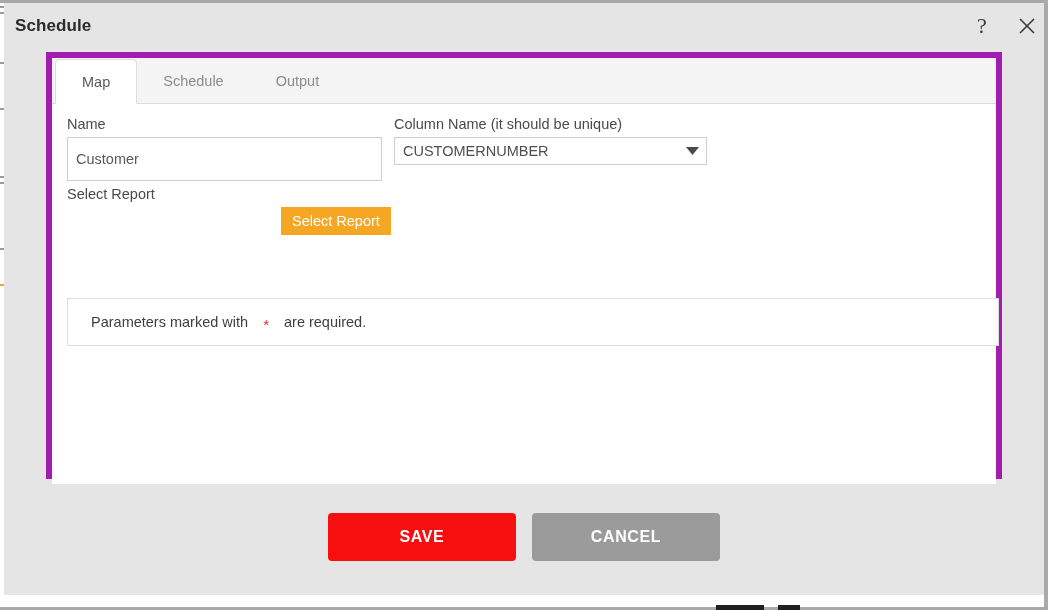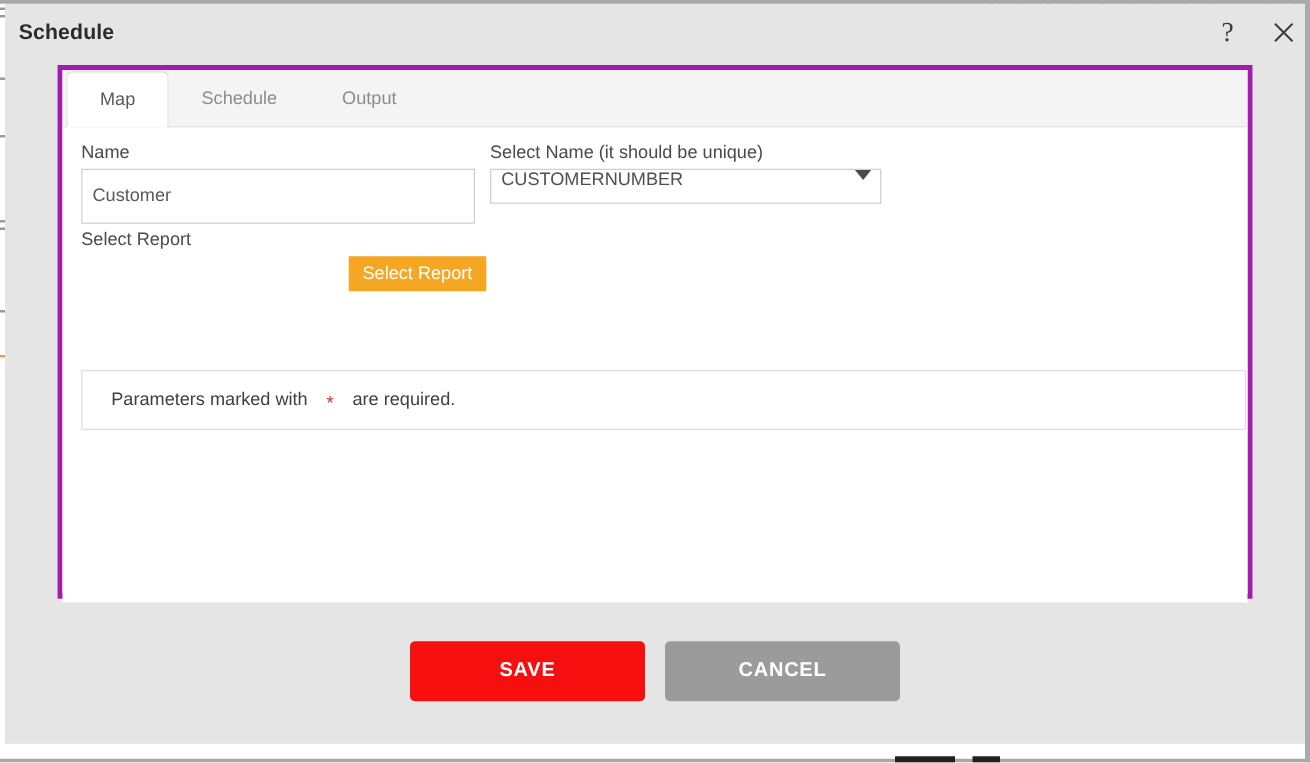--- a/index.html
+++ b/index.html
@@ -141,21 +141,21 @@
     padding: 0;
   }
 
   
   #tab-panel {
     position: absolute;
     left: 42px;
     top: 49px;
     width: 956px;
     height: 427px;
-    border: 4px solid #a21caf;
+    border: 6px solid #a21caf;
     background: #ffffff;
     box-sizing: border-box;
   }
   #tab-strip {
     position: relative;
     height: 46px;
     background: #f4f4f4;
     border-bottom: 1px solid #dcdcdc;
     box-sizing: border-box;
     display: flex;
@@ -225,21 +225,21 @@
   #column-select-wrap {
     position: absolute;
     left: 342px;
     top: 33px;
     width: 313px;
     height: 28px;
     box-sizing: border-box;
     border: 1px solid #cfcfcf;
     background: #ffffff;
     display: flex;
-    align-items: flex-start;
+    align-items: center;
     cursor: pointer;
   }
   #column-select-value {
     flex: 1;
     padding-left: 8px;
     font-size: 14.5px;
     color: #4f4f4f;
     white-space: nowrap;
     overflow: hidden;
   }
@@ -380,21 +380,21 @@
       <button class="tab">
         <span>Output</span>
       </button>
     </div>
 
     <div id="tab-content">
 
       <div class="field-label" id="name-label">Name</div>
       <input class="text-input" id="name-input" type="text" value="Customer" style="">
 
-      <div class="field-label" id="column-label">Select Name (it should be unique)</div>
+      <div class="field-label" id="column-label">Column Name (it should be unique)</div>
       <div id="column-select-wrap">
         <span id="column-select-value">CUSTOMERNUMBER</span>
         <span id="column-select-arrow">
           <svg width="13" height="8" viewBox="0 0 13 8">
             <polygon points="0,0 13,0 6.5,8" fill="#4a4a4a"></polygon>
           </svg>
         </span>
       </div>
 
       <div class="field-label" id="select-report-label">Select Report</div>

